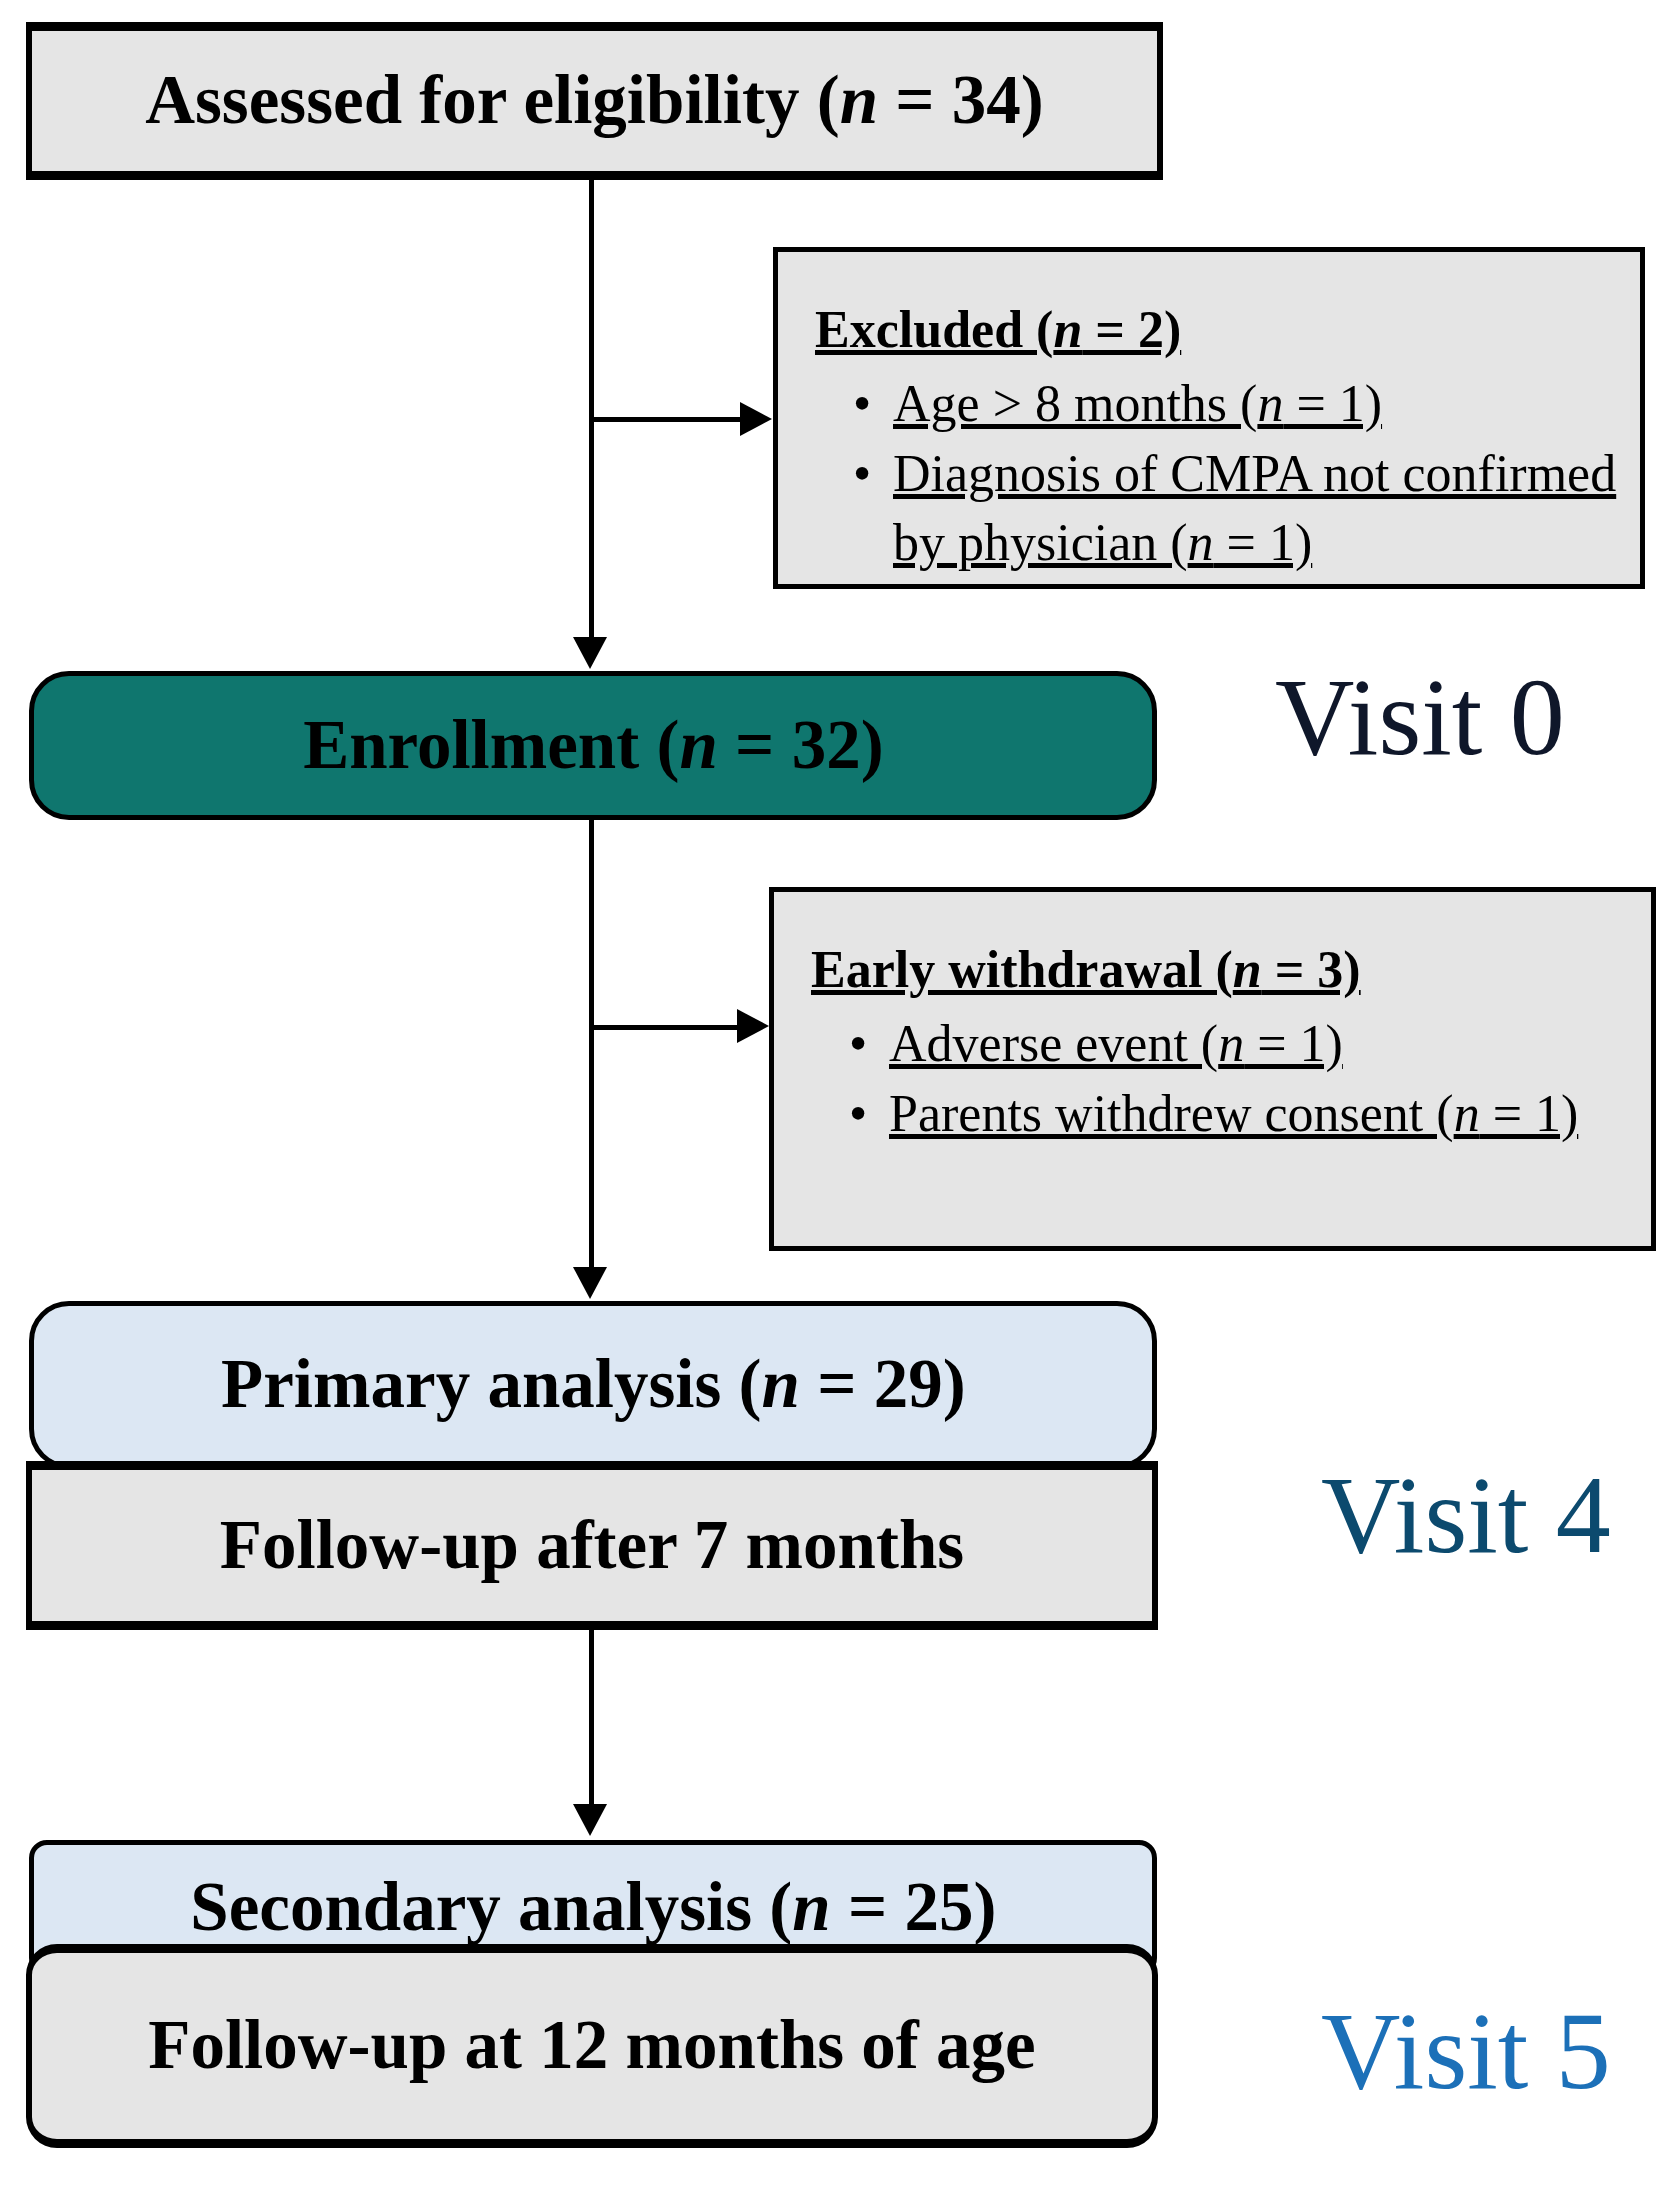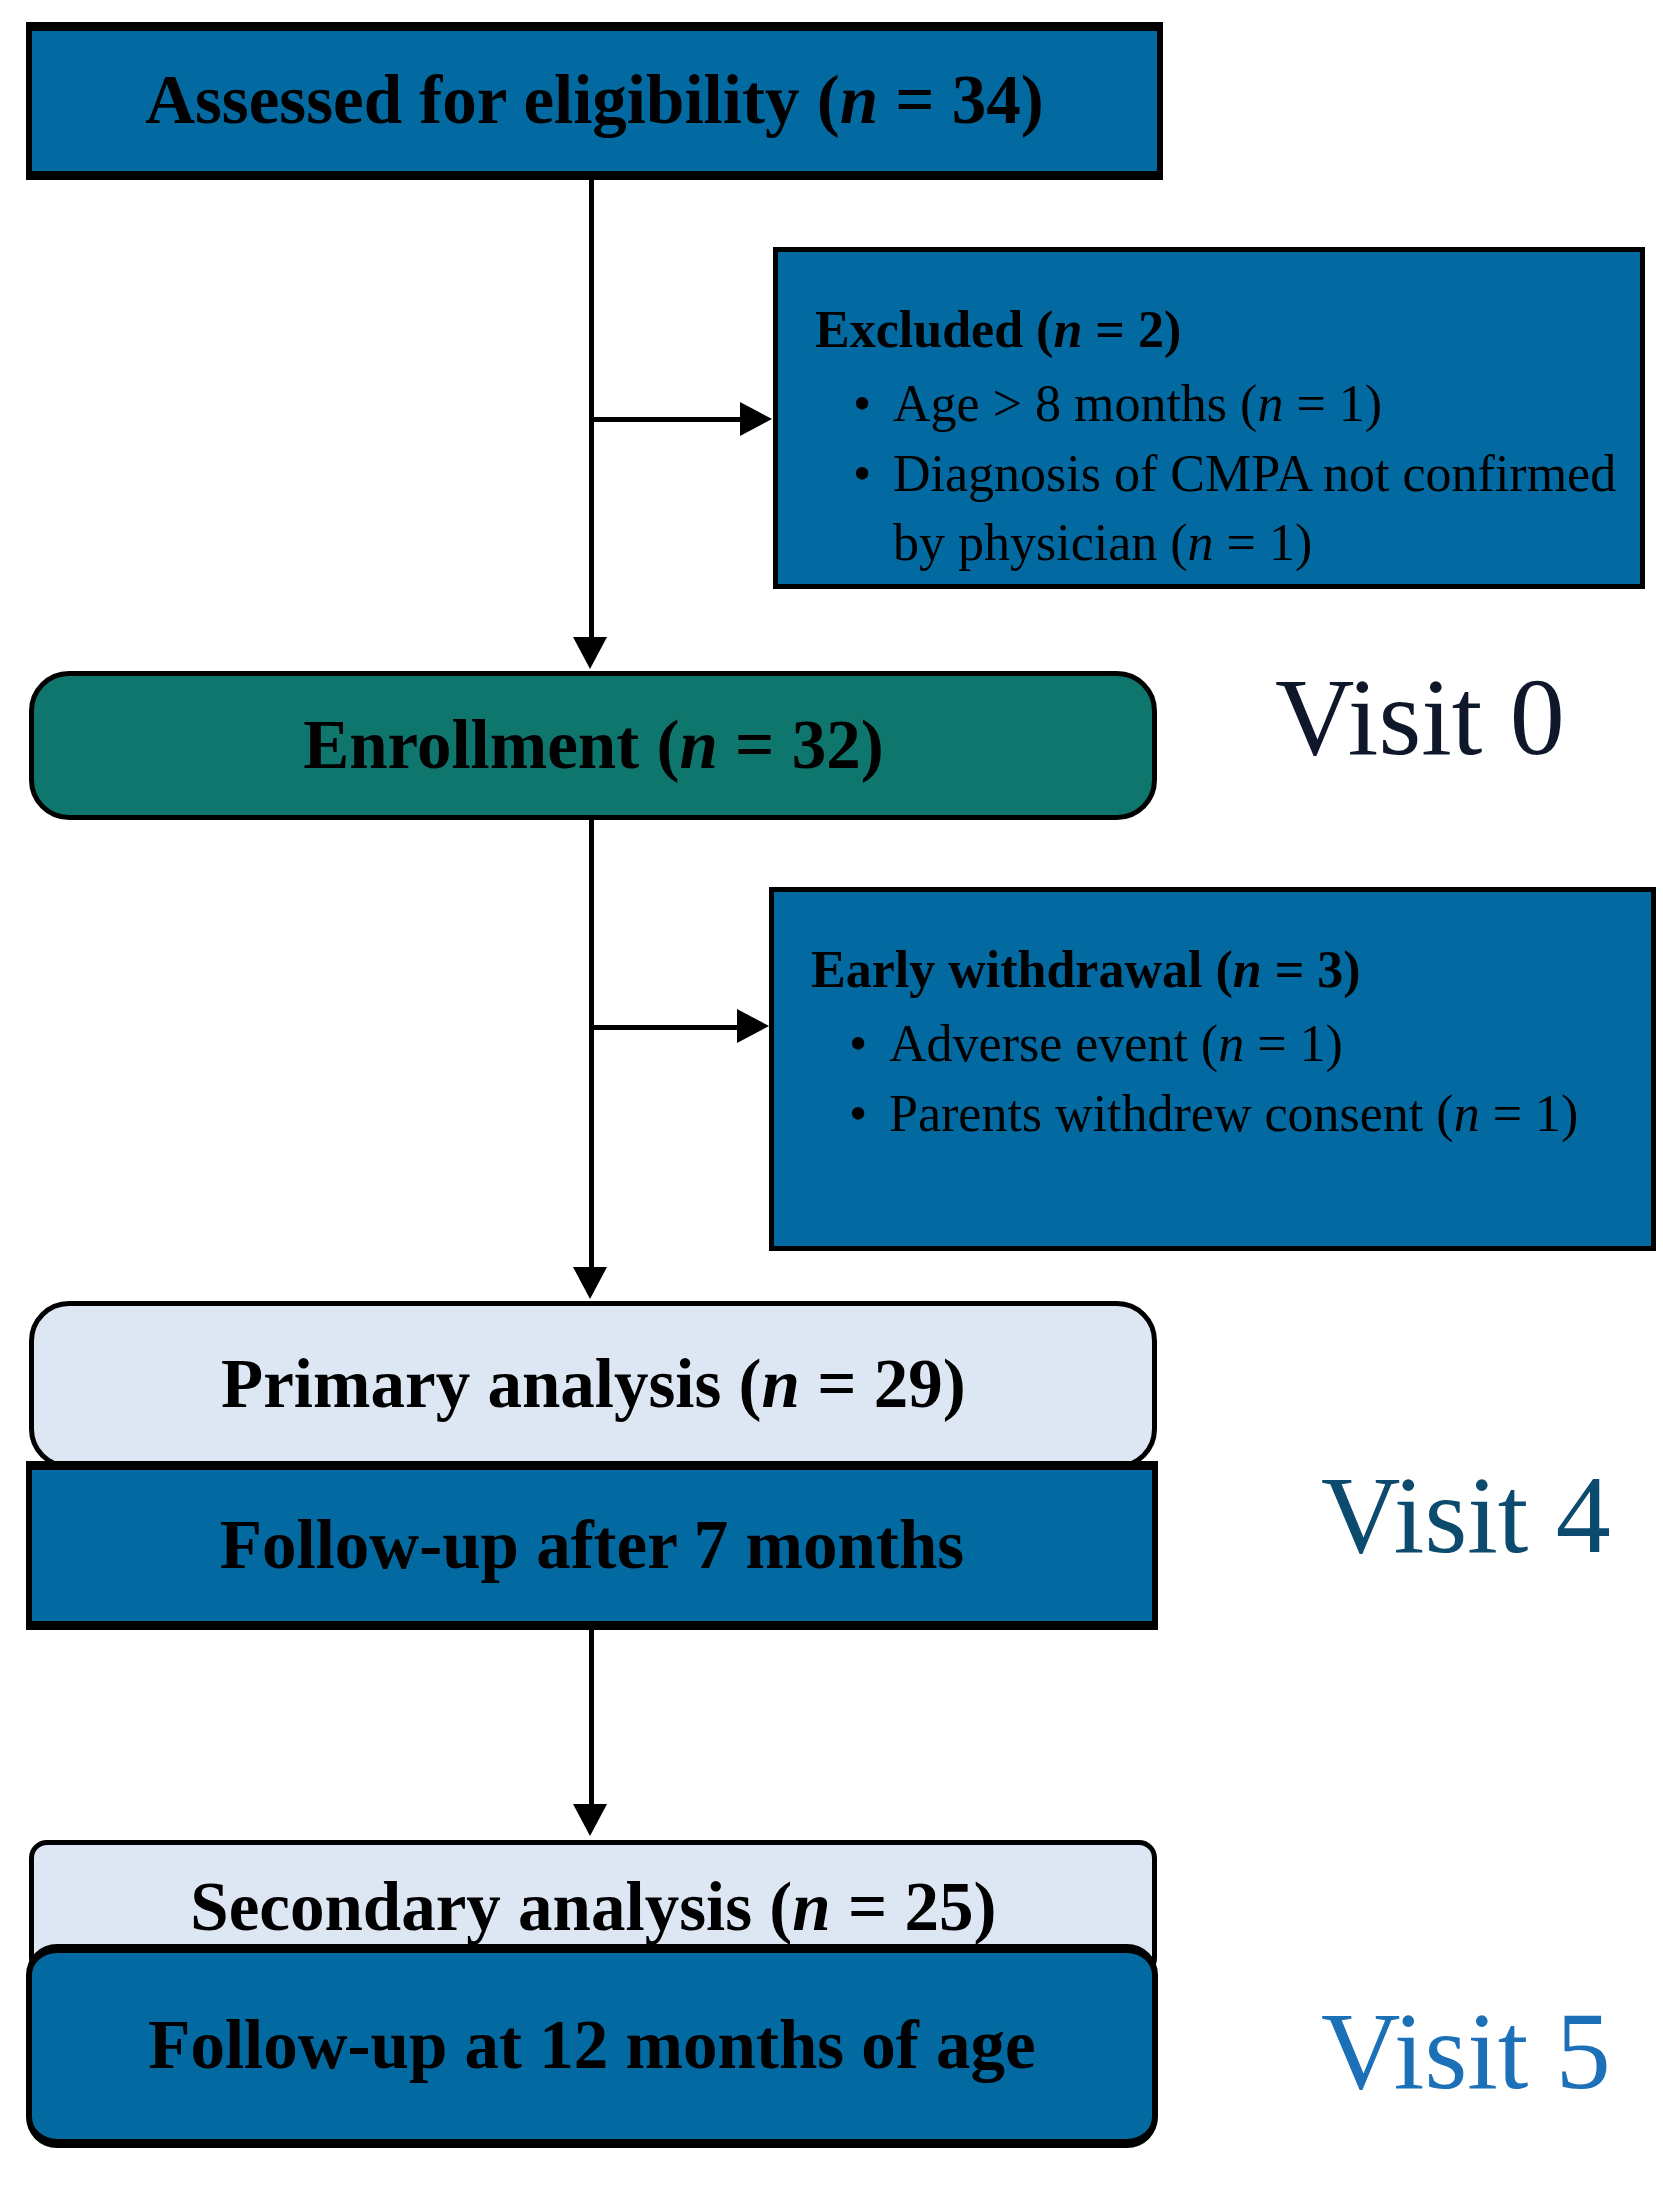--- a/index.html
+++ b/index.html
@@ -8,21 +8,21 @@
     width:1664px;
     height:2205px;
     background:#ffffff;
     font-family:"Liberation Serif","DejaVu Serif",serif;
     color:#000000;
     overflow:hidden;
   }
   .box{
     position:absolute;
     box-sizing:border-box;
-    background:#0369a1;
+    background:#e5e5e5;
     border:5.9px solid #000000;
   }
   .main{
     border-left-width:6.6px;
     border-right-width:6.6px;
     border-top-width:9.6px;
     border-bottom-width:9.6px;
     display:flex;
     align-items:center;
     justify-content:center;
@@ -35,20 +35,21 @@
     white-space:nowrap;
   }
   .round{
     border-radius:40px;
     border-width:5.9px;
   }
   .side{
     padding-top:43px;
     font-size:52px;
     line-height:1.34;
+    text-decoration:underline;
   }
   .side-title{
     font-weight:bold;
     padding-left:37px;
     white-space:nowrap;
   }
   .side-list{
     list-style:none;
     margin:4.4px 0 0 0;
     padding:0 20.6px 0 72px;

